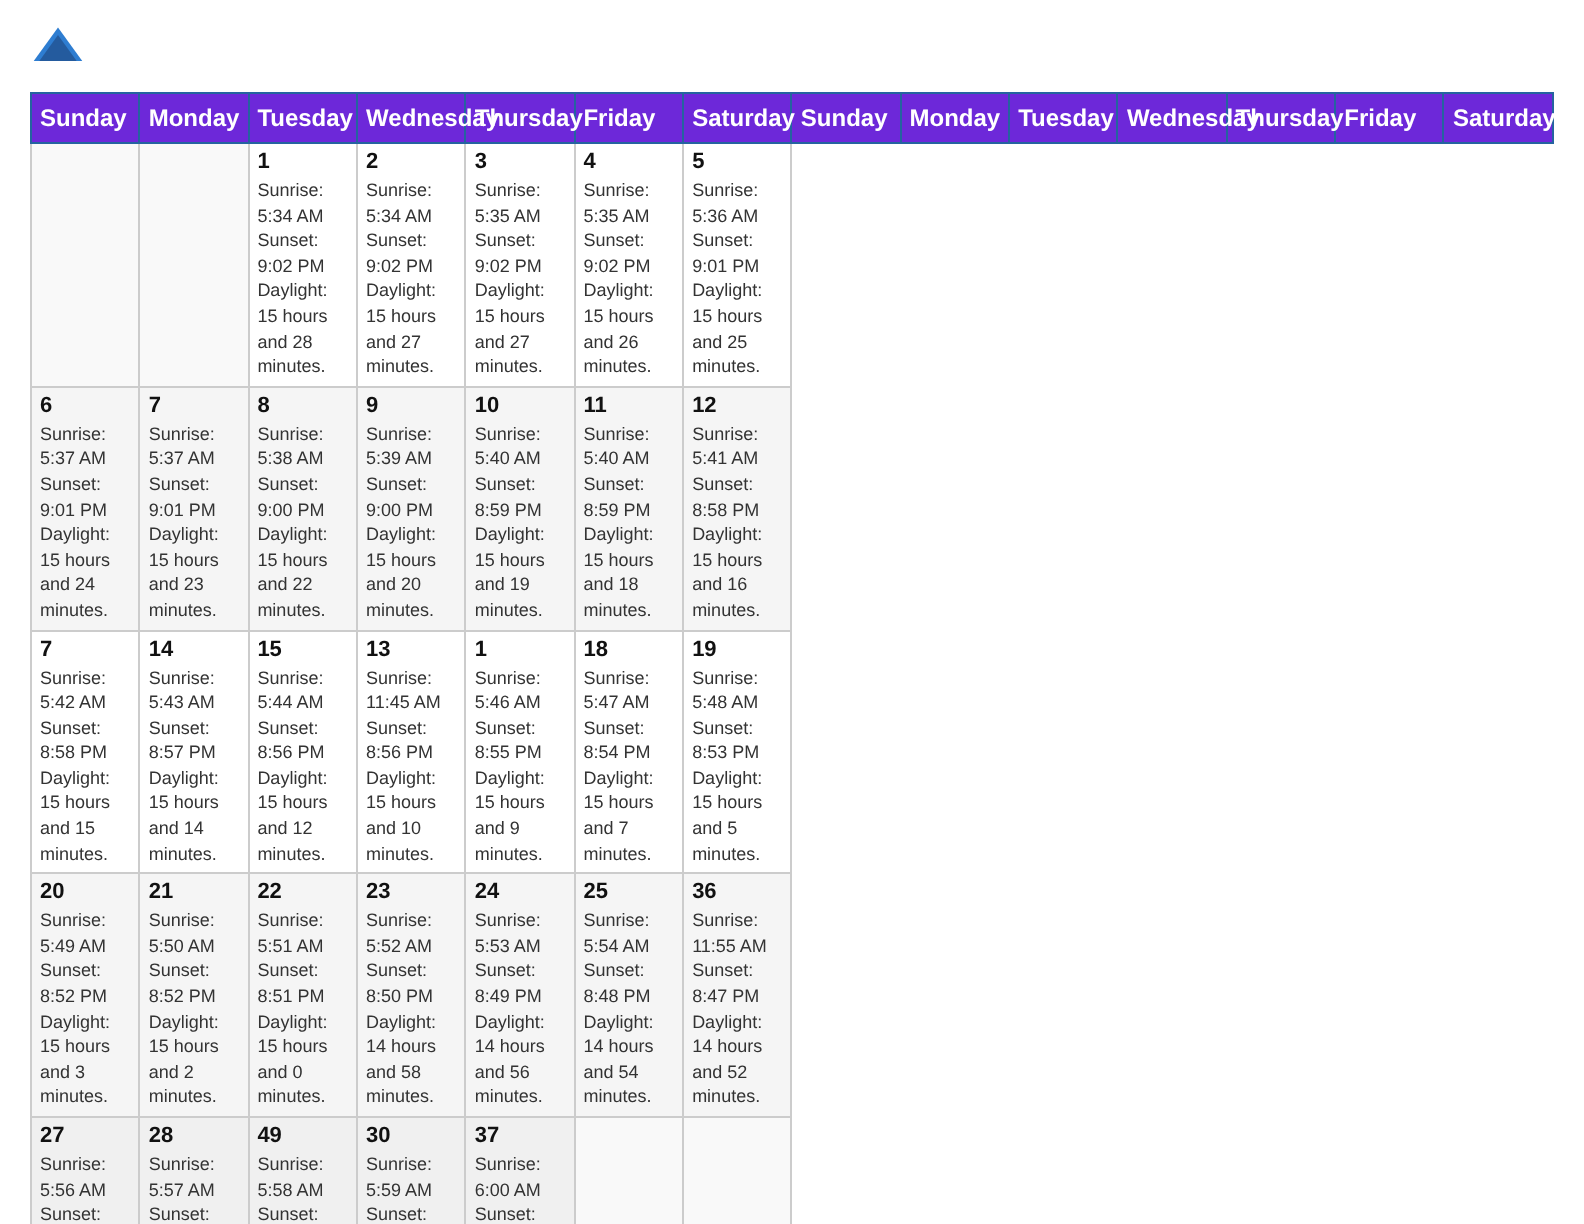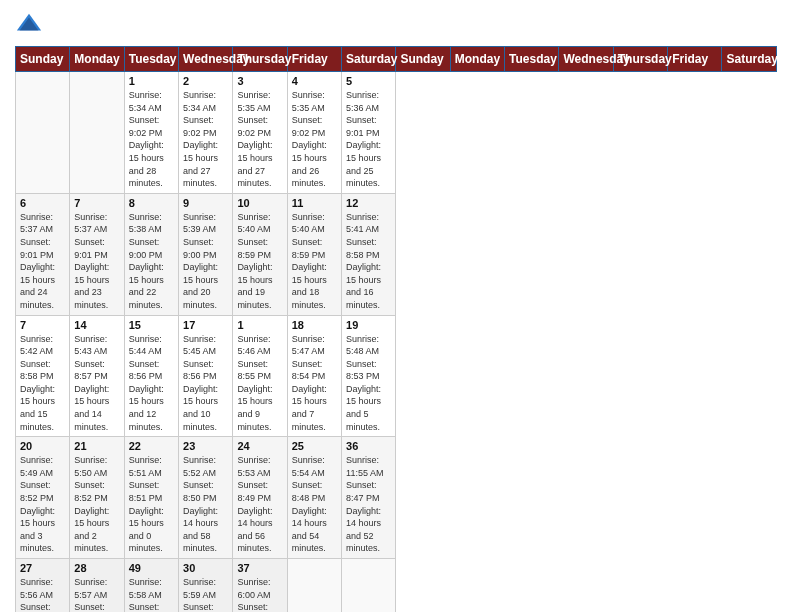--- a/index.html
+++ b/index.html
@@ -15,21 +15,21 @@
     .logo-blue { font-size: 14px; font-weight: bold; color: #2e7dd1; }
     .logo-icon { width: 28px; height: 28px; }
     
     .title-block { text-align: right; }
     .month-year { font-size: 36px; color: #1a3a6b; font-weight: 300; }
     .location { font-size: 14px; color: #333; }
     
     table { width: 100%; border-collapse: collapse; table-layout: fixed; }
     
     thead tr th {
-      background-color: #7f1d1d;
+      background-color: #6d28d9;
       color: white;
       font-size: 12px;
       font-weight: bold;
       padding: 5px 4px;
       text-align: left;
       border: 1px solid #2563a0;
     }
     
     tbody tr td {
       border: 1px solid #ccc;
@@ -195,22 +195,22 @@
 and 14 minutes.</div>
           </td>
           <td>
             <span class="day-num">15</span>
             <div class="day-info">Sunrise: 5:44 AM
 Sunset: 8:56 PM
 Daylight: 15 hours
 and 12 minutes.</div>
           </td>
           <td>
-            <span class="day-num">17</span>
-            <div class="day-info">Sunrise: 5:45 AM
+            <span class="day-num">13</span>
+            <div class="day-info">Sunrise: 11:45 AM
 Sunset: 8:56 PM
 Daylight: 15 hours
 and 10 minutes.</div>
           </td>
           <td>
             <span class="day-num">1</span>
             <div class="day-info">Sunrise: 5:46 AM
 Sunset: 8:55 PM
 Daylight: 15 hours
 and 9 minutes.</div>

